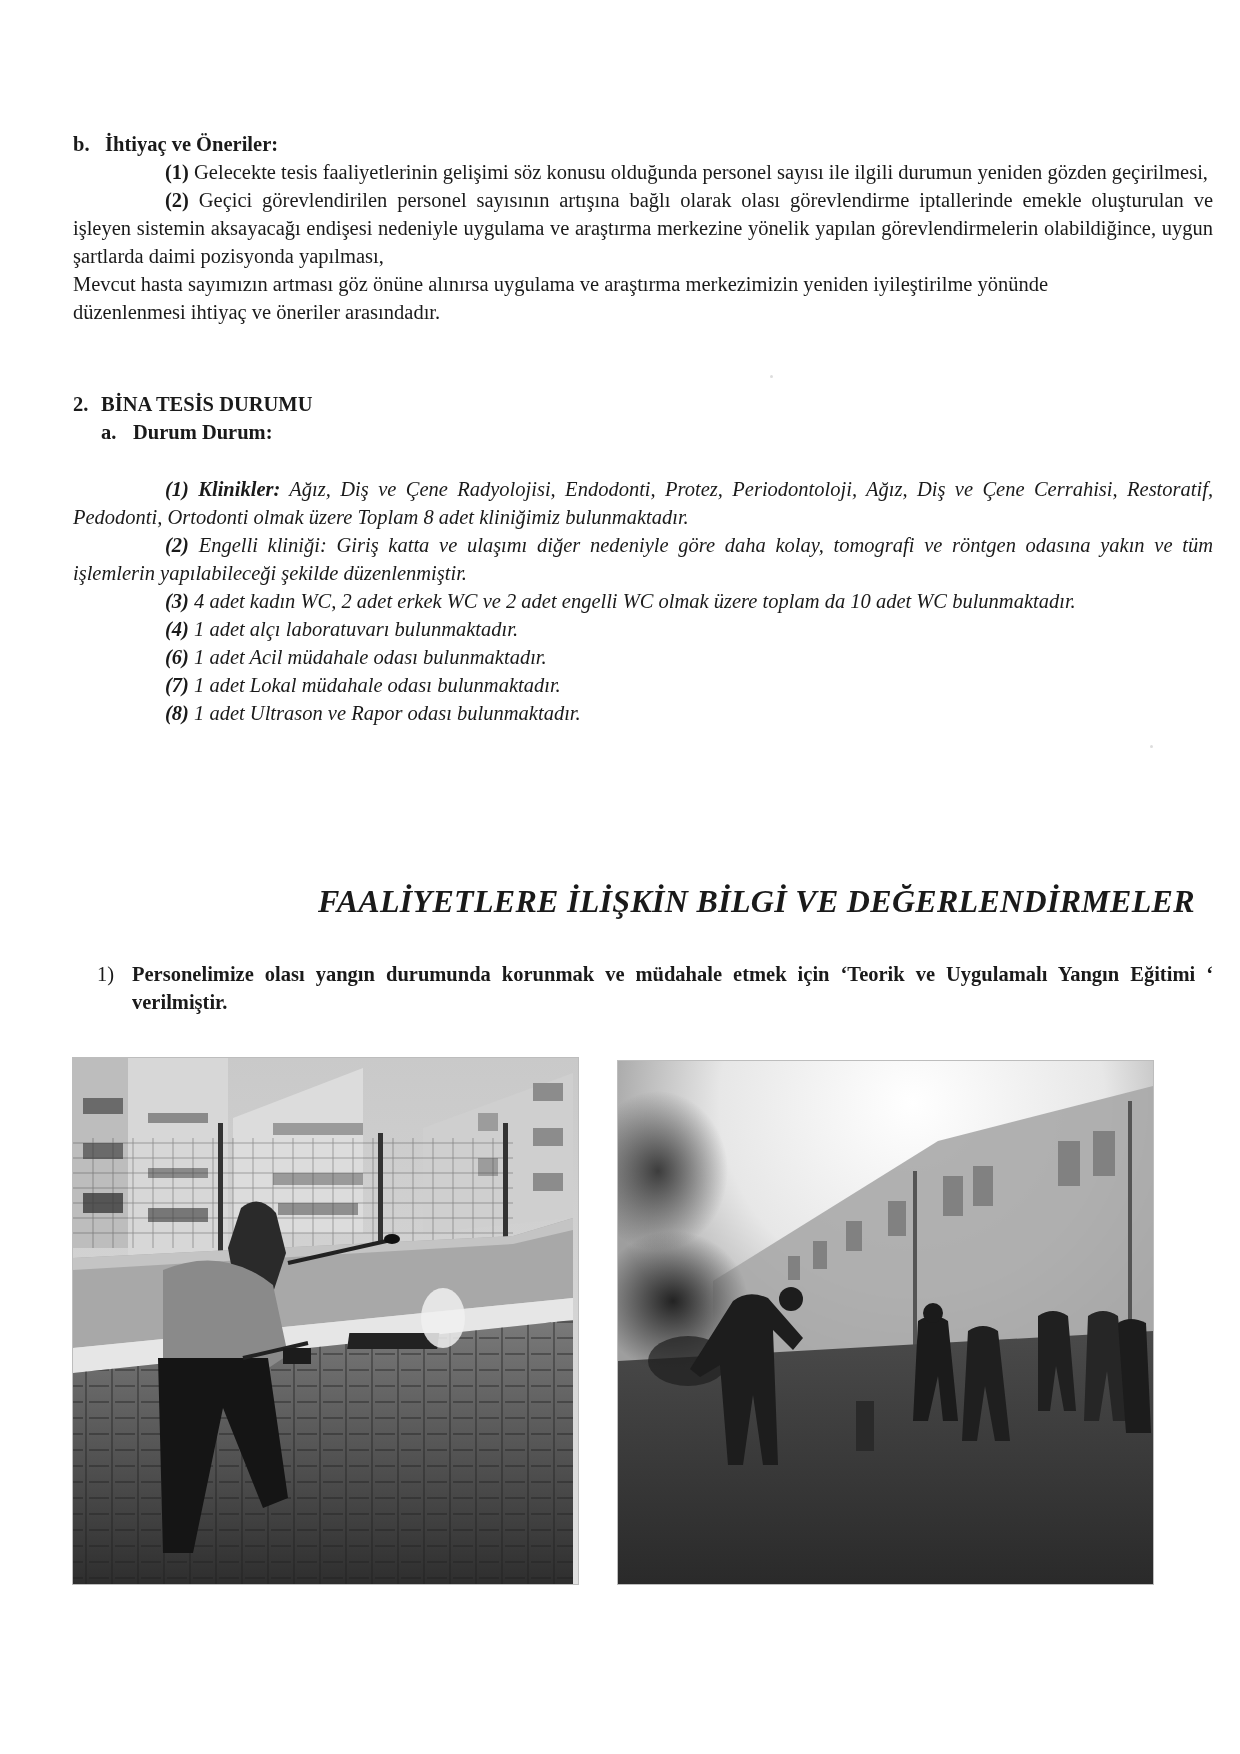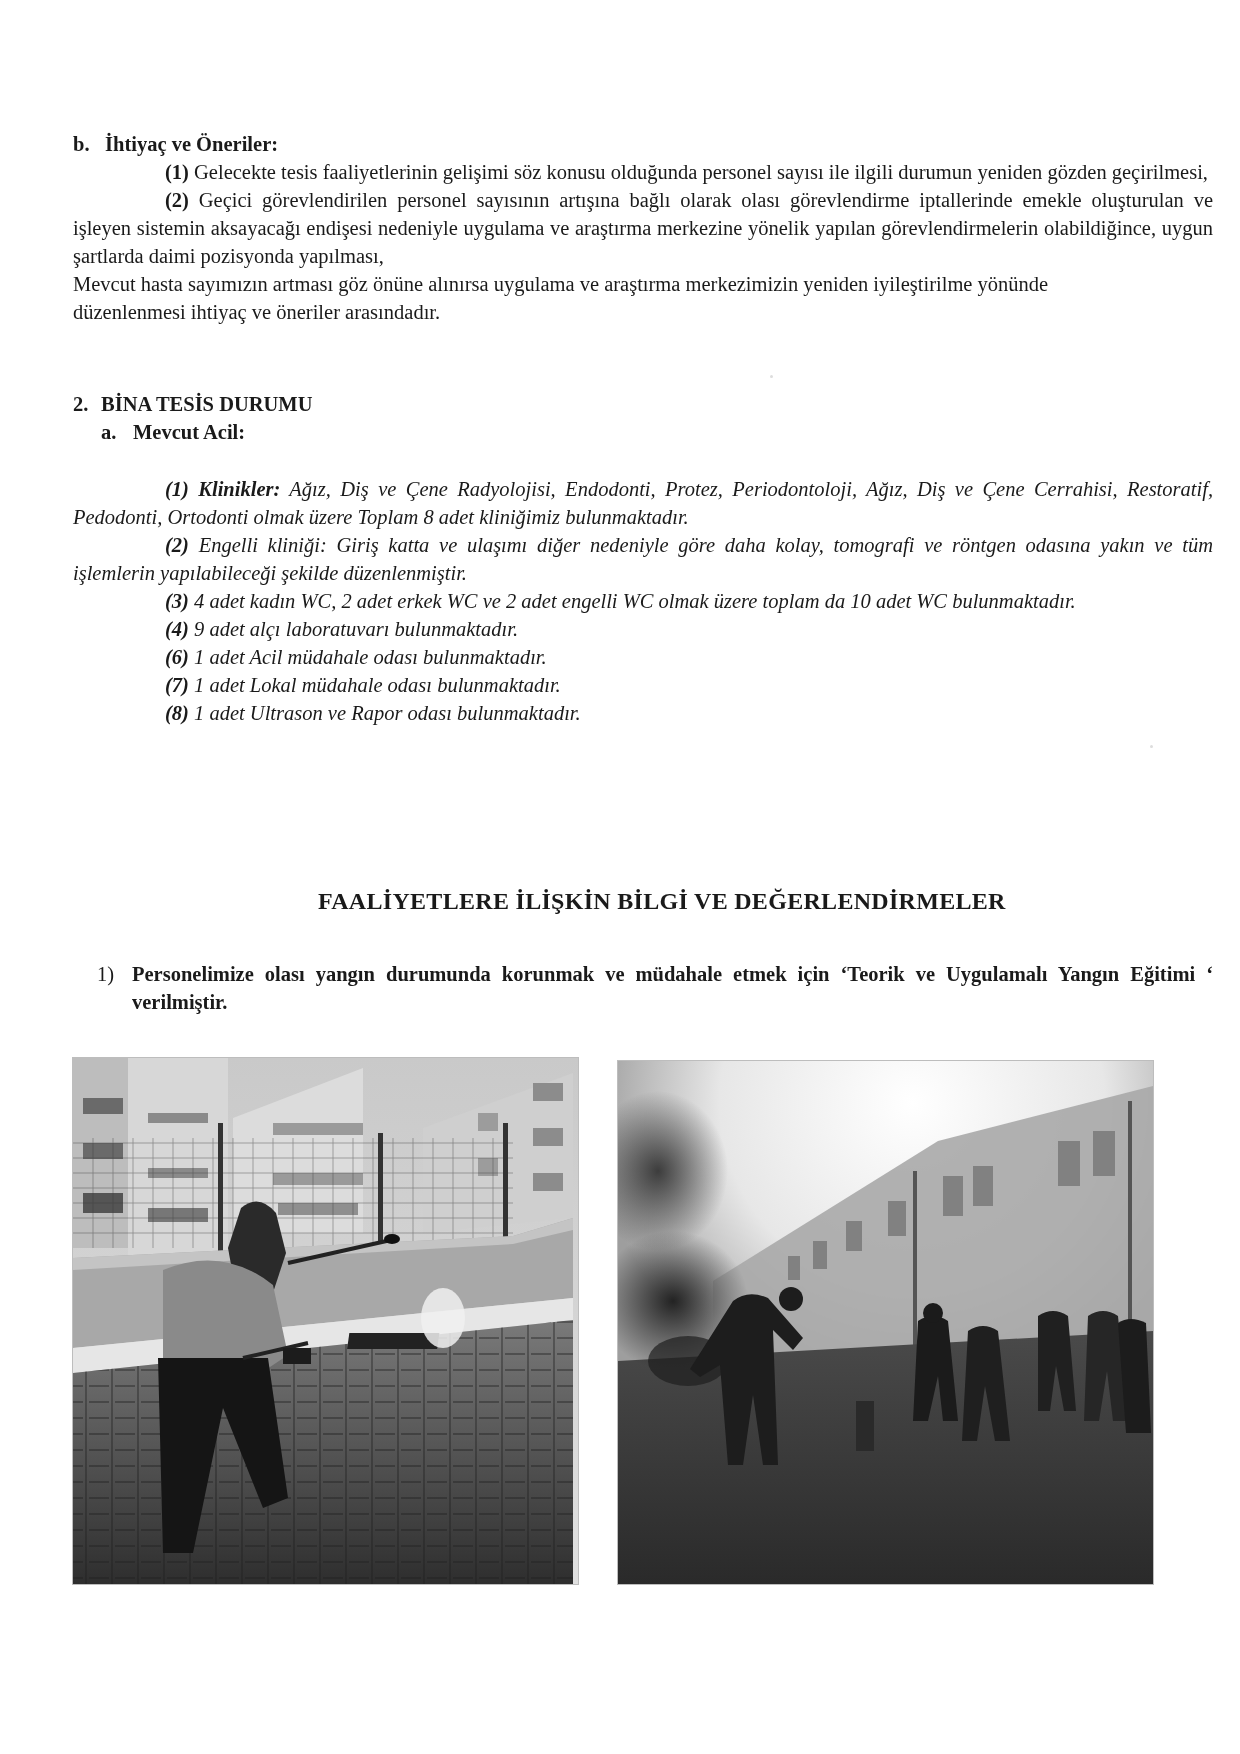--- a/index.html
+++ b/index.html
@@ -10,21 +10,21 @@
   }
   .page { position: absolute; left: 0; top: 0; width: 1193px; height: 1754px; }
   .blk { position: absolute; left: 73px; width: 1140px; }
   .h { font-weight: bold; }
   .lbl { font-weight: bold; }
   .para { text-align: justify; text-indent: 92px; margin: 0; }
   .plain { margin: 0; }
   .indent-line { margin: 0; padding-left: 92px; }
   .title {
     position: absolute; left: 318px; top: 887px; width: 840px;
-    font-weight: bold; font-size: 24px; letter-spacing: 0.3px; white-space: nowrap;
+    font-weight: bold; font-size: 32px; letter-spacing: 0.3px; white-space: nowrap; font-style: italic;
   }
   .act { position: absolute; left: 97px; top: 960px; width: 1116px; display: flex; }
   .act .num { width: 35px; flex: none; }
   .act .txt { text-align: justify; margin: 0; font-weight: bold; }
   .photo { position: absolute; overflow: hidden; border: 1px solid #bdbdbd; }
   .photo svg { display: block; width: 100%; height: 100%; }
   .speck { position: absolute; width: 3px; height: 3px; background: #ddd; border-radius: 50%; }
 </style>
 </head>
 <body>
@@ -44,41 +44,41 @@
       <span>Geçici görevlendirilen personel sayısının artışına bağlı olarak olası görevlendirme iptallerinde emekle oluşturulan ve işleyen sistemin aksayacağı endişesi nedeniyle uygulama ve araştırma merkezine yönelik yapılan görevlendirmelerin olabildiğince, uygun şartlarda daimi pozisyonda yapılması,</span>
     </p>
     <p class="plain" style="width:1060px;">Mevcut hasta sayımızın artması göz önüne alınırsa uygulama ve araştırma merkezimizin yeniden iyileştirilme yönünde düzenlenmesi ihtiyaç ve öneriler arasındadır.</p>
   </div>
 
   <div class="blk" style="top:390px;">
     <p class="plain h">
       <span style="display:inline-block;width:28px;">2.</span><span>BİNA TESİS DURUMU</span>
     </p>
     <p class="plain h" style="padding-left:28px;">
-      <span style="display:inline-block;width:32px;">a.</span><span>Mevcut Acil:</span>
+      <span style="display:inline-block;width:32px;">a.</span><span>Durum Durum:</span>
     </p>
   </div>
 
   <div class="blk" style="top:475px;font-style:italic;">
     <p class="para">
       <span class="lbl">(1)</span>
       <span class="lbl">Klinikler:</span>
       <span>Ağız, Diş ve Çene Radyolojisi, Endodonti, Protez, Periodontoloji, Ağız, Diş ve Çene Cerrahisi, Restoratif, Pedodonti, Ortodonti olmak üzere Toplam 8 adet kliniğimiz bulunmaktadır.</span>
     </p>
     <p class="para">
       <span class="lbl">(2)</span>
       <span>Engelli kliniği: Giriş katta ve ulaşımı diğer nedeniyle göre daha kolay, tomografi ve röntgen odasına yakın ve tüm işlemlerin yapılabileceği şekilde düzenlenmiştir.</span>
     </p>
     <p class="indent-line">
       <span class="lbl">(3)</span>
       <span>4 adet kadın WC, 2 adet erkek WC ve 2 adet engelli WC olmak üzere toplam da 10  adet  WC bulunmaktadır.</span>
     </p>
     <p class="indent-line">
       <span class="lbl">(4)</span>
-      <span>9 adet alçı laboratuvarı bulunmaktadır.</span>
+      <span>1 adet alçı laboratuvarı bulunmaktadır.</span>
     </p>
     <p class="indent-line">
       <span class="lbl">(6)</span>
       <span>1 adet Acil müdahale odası bulunmaktadır.</span>
     </p>
     <p class="indent-line">
       <span class="lbl">(7)</span>
       <span>1 adet Lokal müdahale odası bulunmaktadır.</span>
     </p>
     <p class="indent-line">

